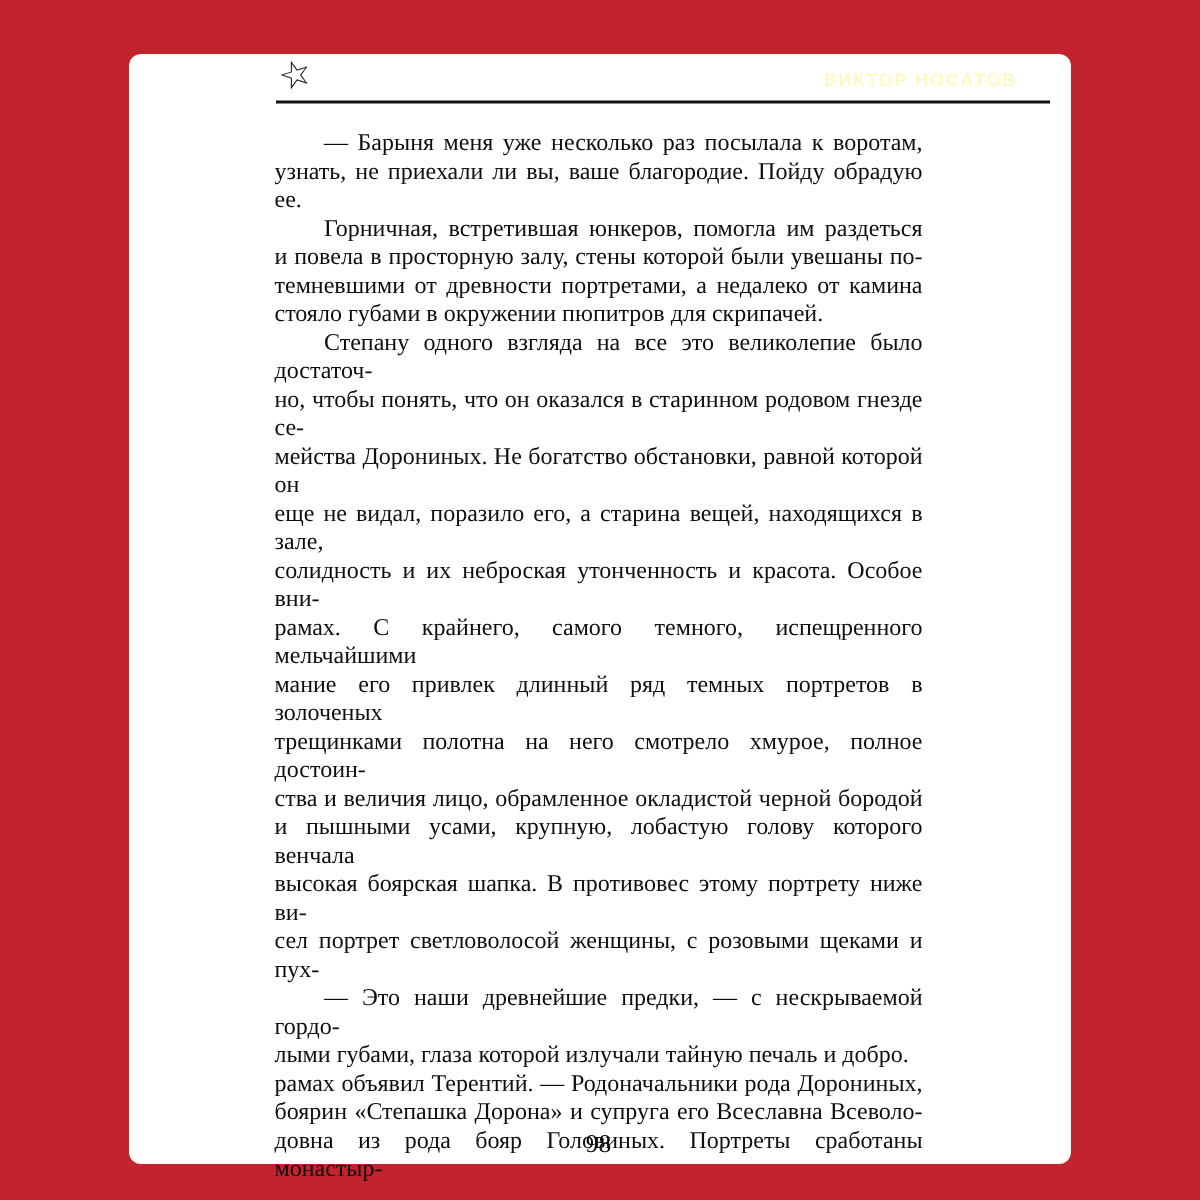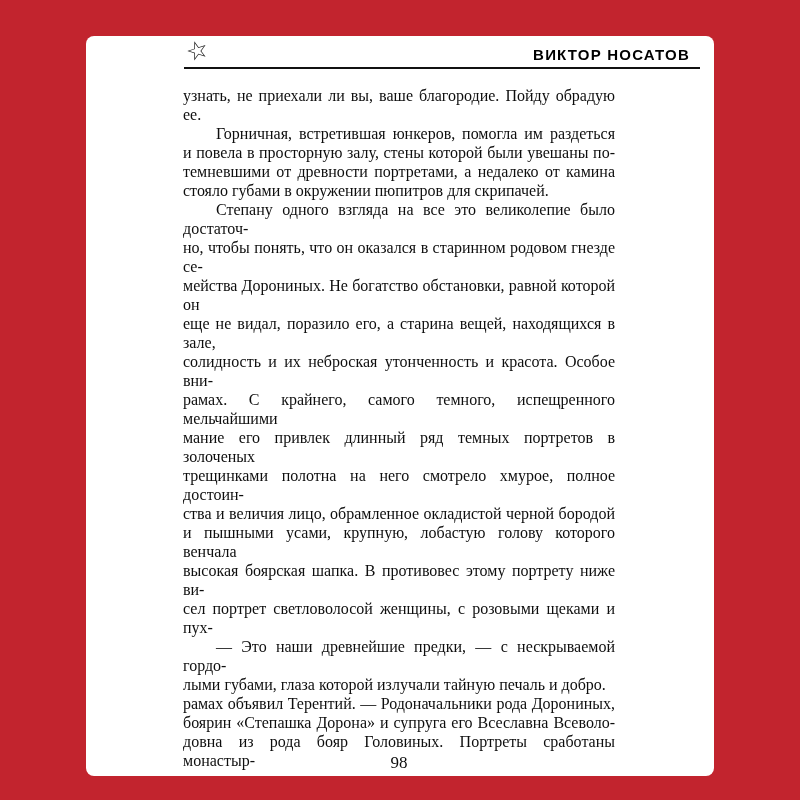--- a/index.html
+++ b/index.html
@@ -18,26 +18,26 @@
   .header-star{
     position:absolute;
     left:186px;top:38px;
     font-size:25px;
     line-height:25px;
     transform:rotate(-18deg);
     color:#151515;
   }
   .header-title{
     position:absolute;
-    top:46px;right:110px;
+    top:46px;right:122px;
     font-family:"Liberation Sans", sans-serif;
     font-weight:700;
-    font-size:15px;
+    font-size:12px;
     letter-spacing:1.2px;
-    color:#000000;
+    color:#fef9c3;
     white-space:nowrap;
   }
   .header-rule{
     position:absolute;
     left:184px;top:67px;
     width:516px;height:2px;
   }
   .body-text{
     position:absolute;
     left:183px;top:86px;
@@ -68,20 +68,21 @@
 <div class="canvas" style="background: rgb(194, 36, 46);">
   <div class="page" style="background: rgb(255, 255, 255);"></div>
 
   <div class="header-star">☆</div>
 
   <div class="header-title">ВИКТОР НОСАТОВ</div>
 
   <div class="header-rule" style="background: rgb(17, 17, 17);"></div>
 
   <div class="body-text">
+      <div class="line indent">— Барыня меня уже несколько раз посылала к воротам,</div>
       <div class="line">узнать, не приехали ли вы, ваше благородие. Пойду обрадую ее.</div>
       <div class="line indent">Горничная, встретившая юнкеров, помогла им раздеться</div>
       <div class="line">и повела в просторную залу, стены которой были увешаны по-</div>
       <div class="line">темневшими от древности портретами, а недалеко от камина</div>
       <div class="line para-last">стояло губами в окружении пюпитров для скрипачей.</div>
       <div class="line indent">Степану одного взгляда на все это великолепие было достаточ-</div>
       <div class="line">но, чтобы понять, что он оказался в старинном родовом гнезде се-</div>
       <div class="line">мейства Дорониных. Не богатство обстановки, равной которой он</div>
       <div class="line">еще не видал, поразило его, а старина вещей, находящихся в зале,</div>
       <div class="line">солидность и их неброская утонченность и красота. Особое вни-</div>

